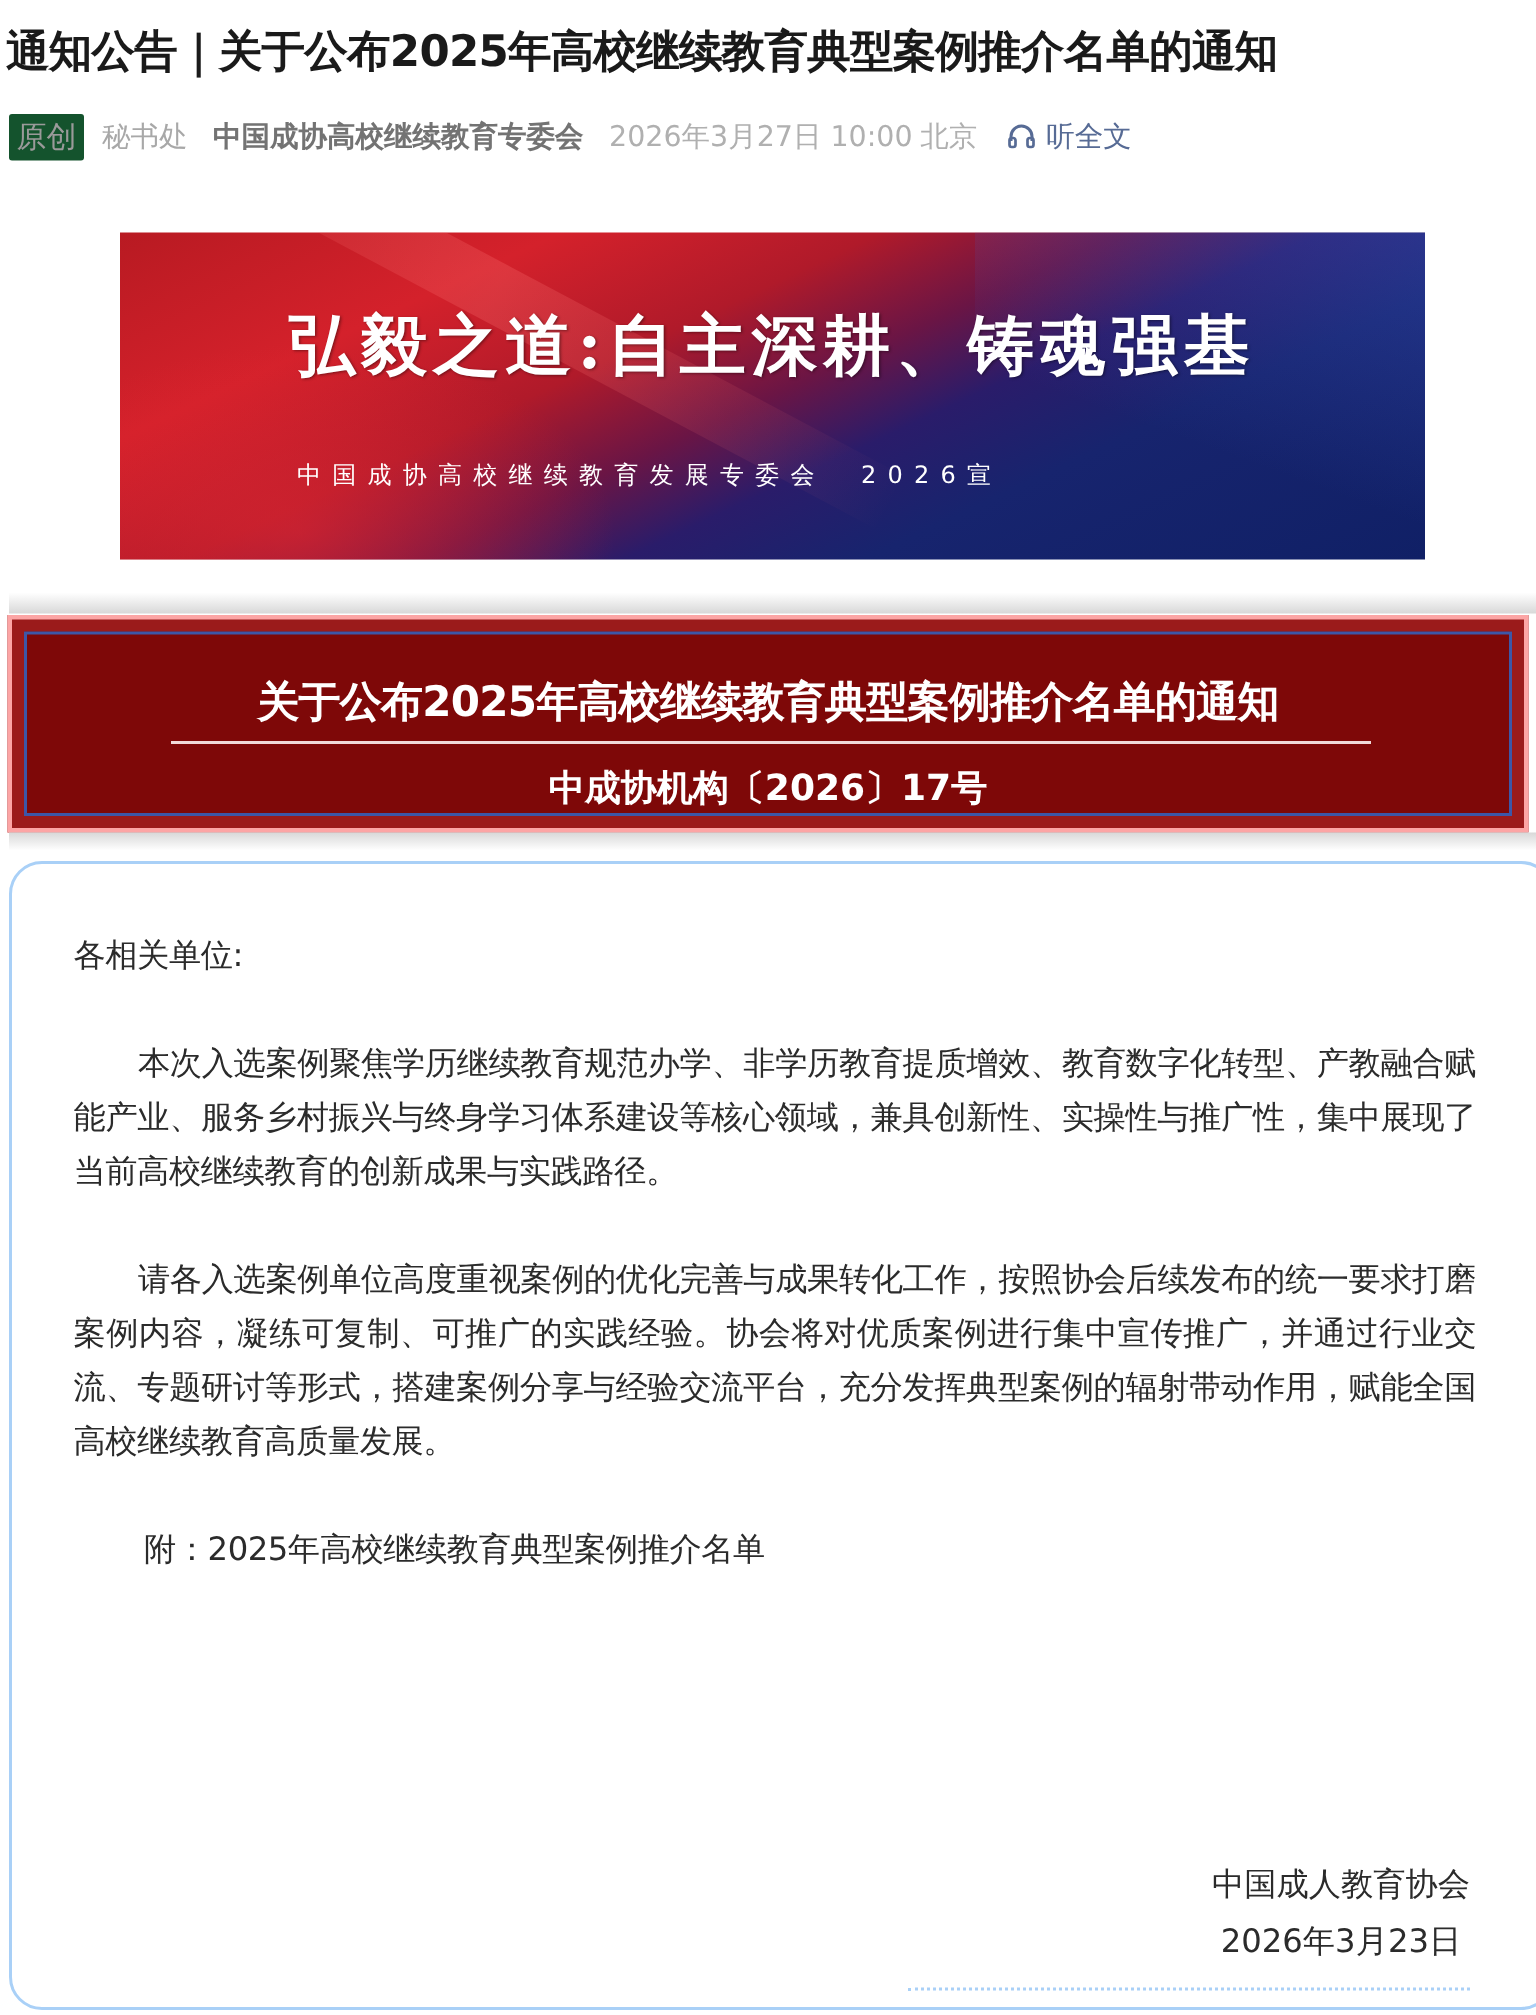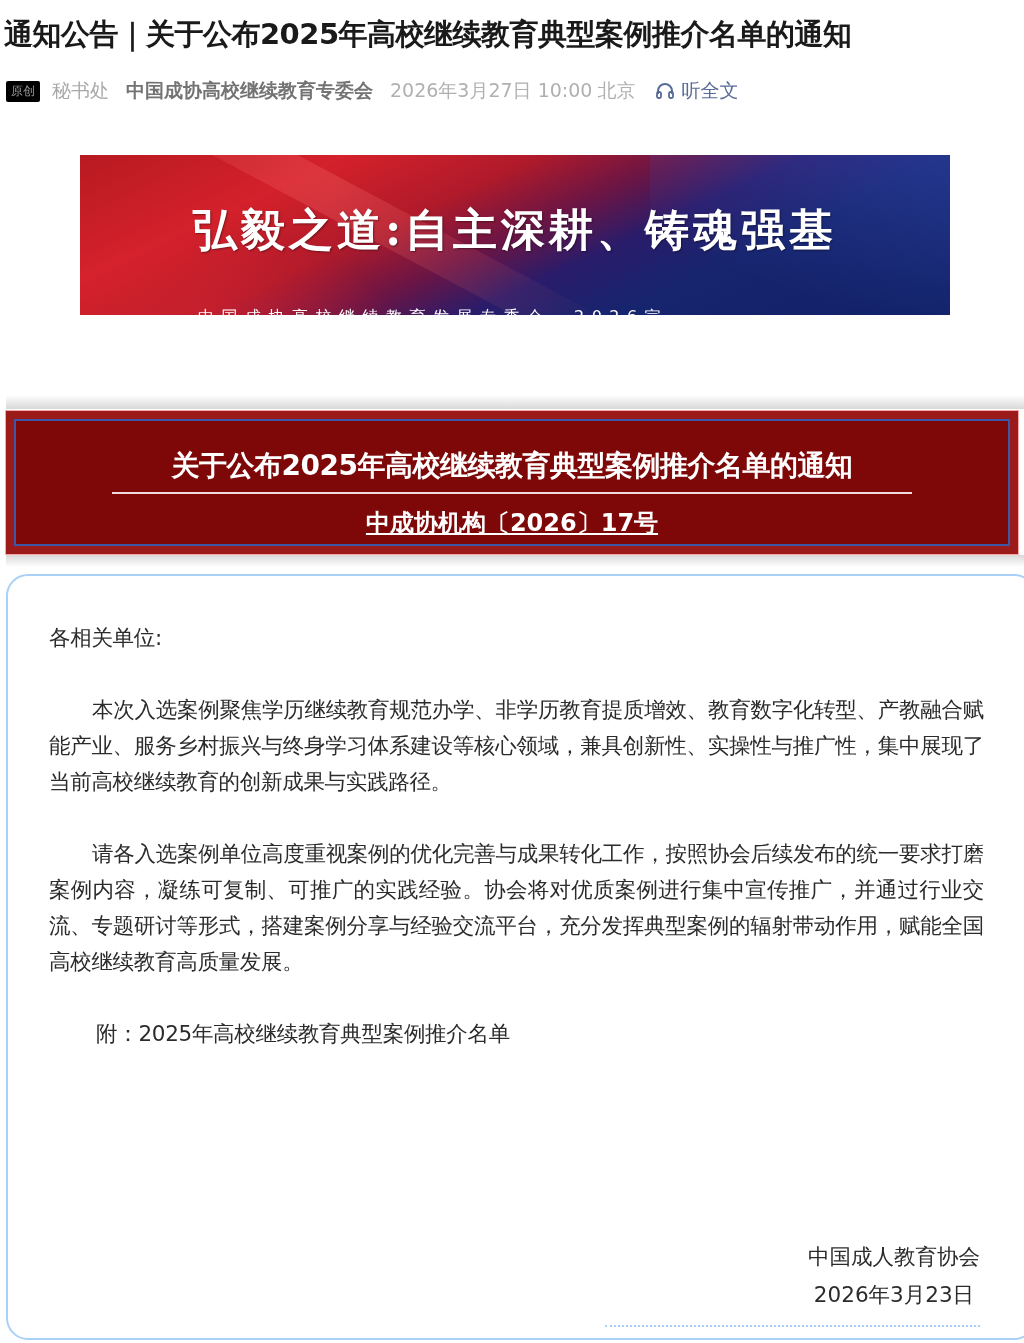--- a/index.html
+++ b/index.html
@@ -31,23 +31,23 @@
     position: absolute;
     left: 6px;
     top: 76px;
     height: 30px;
     display: flex;
     align-items: center;
     font-size: 19px;
     white-space: nowrap;
   }
   .badge-original {
-    background: #000000;
+    background: #14532d;
     color: #9a9a9a;
-    font-size: 12px;
+    font-size: 20px;
     padding: 2px 5px;
     border-radius: 2px;
     margin-right: 12px;
   }
   .meta-author { color: #a8a8a8; margin-right: 17px; }
   .meta-account { color: #737373; margin-right: 17px; font-weight: bold; }
   .meta-datetime { color: #b0b0b0; margin-right: 5px; }
   .meta-location { color: #b0b0b0; margin-right: 20px; }
   .listen-btn {
     display: flex;
@@ -55,21 +55,21 @@
     color: #576b95;
     cursor: pointer;
   }
   .listen-btn svg { margin-right: 6px; }
 
   .banner {
     position: absolute;
     left: 80px;
     top: 155px;
     width: 870px;
-    height: 160px;
+    height: 218px;
     overflow: hidden;
     background:
       radial-gradient(ellipse 300px 180px at 120px 200px, rgba(230,40,50,0.55), transparent 70%),
       linear-gradient(155deg, #b81a22 0%, #d4212b 22%, #b01a2a 38%, #6a1545 50%, #2a1c6a 60%, #17246e 72%, #102066 100%);
   }
   .banner::before {
     content: "";
     position: absolute;
     left: -50px; top: 20px;
     width: 600px; height: 40px;
@@ -113,21 +113,21 @@
     width: 1018px; height: 14px;
     background: linear-gradient(180deg, #ffffff, #d8d8d8);
   }
   .notice-header {
     position: absolute;
     left: 5px;
     top: 410px;
     width: 1014px;
     height: 145px;
     background: #9b1b1b;
-    border: 1px solid #fca5a5;
+    border: 3px solid #fca5a5;
     box-sizing: border-box;
   }
   .notice-inner {
     position: absolute;
     left: 8px; top: 8px; right: 8px; bottom: 8px;
     background: #7e0808;
     border: 2px solid #3d57a8;
     box-sizing: border-box;
   }
   .notice-title {
@@ -151,21 +151,20 @@
   }
   .notice-docno {
     position: absolute;
     left: 0; right: 0;
     top: 86px;
     text-align: center;
     color: #ffffff;
     font-size: 24px;
     font-weight: bold;
     white-space: nowrap;
-    text-decoration: underline;
   }
   .notice-shadow-bottom {
     position: absolute;
     left: 6px; top: 555px;
     width: 1018px; height: 12px;
     background: linear-gradient(180deg, #d8d8d8, #ffffff);
   }
 
   .content-box {
     position: absolute;

